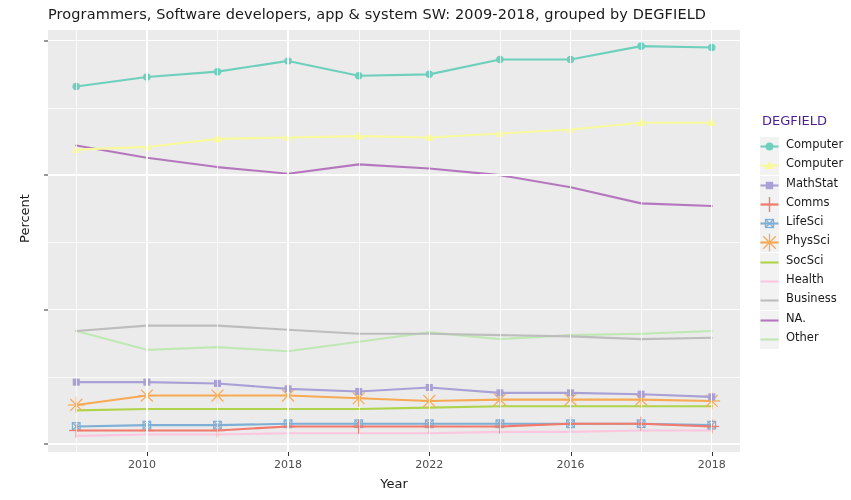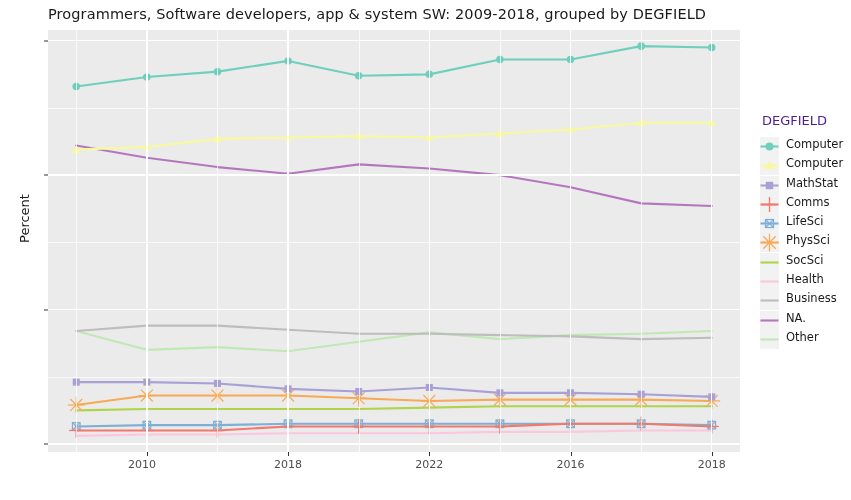--- a/index.html
+++ b/index.html
@@ -437,20 +437,21 @@
       <div class="x-tick-label" style="left: 288.082px;">2018</div>
       <div class="x-tick-mark" style="left: 288.082px;"></div>
       <div class="x-tick-label" style="left: 429.306px;">2022</div>
       <div class="x-tick-mark" style="left: 429.306px;"></div>
       <div class="x-tick-label" style="left: 570.531px;">2016</div>
       <div class="x-tick-mark" style="left: 570.531px;"></div>
       <div class="x-tick-label" style="left: 711.755px;">2018</div>
       <div class="x-tick-mark" style="left: 711.755px;"></div>
     </div>
 
+  <div class="axis-title-x">Year</div>
   <div class="axis-title-y">Percent</div>
 
   <div class="legend">
     <div class="legend-title">DEGFIELD</div>
     <div id="legend-rows">
         <div class="legend-row">
           <div class="legend-key">
             <svg width="19" height="19">
               <line x1="0.5" y1="9.5" x2="18.5" y2="9.5" stroke="#6FCFBD" stroke-width="2.1"></line>
               <g>

